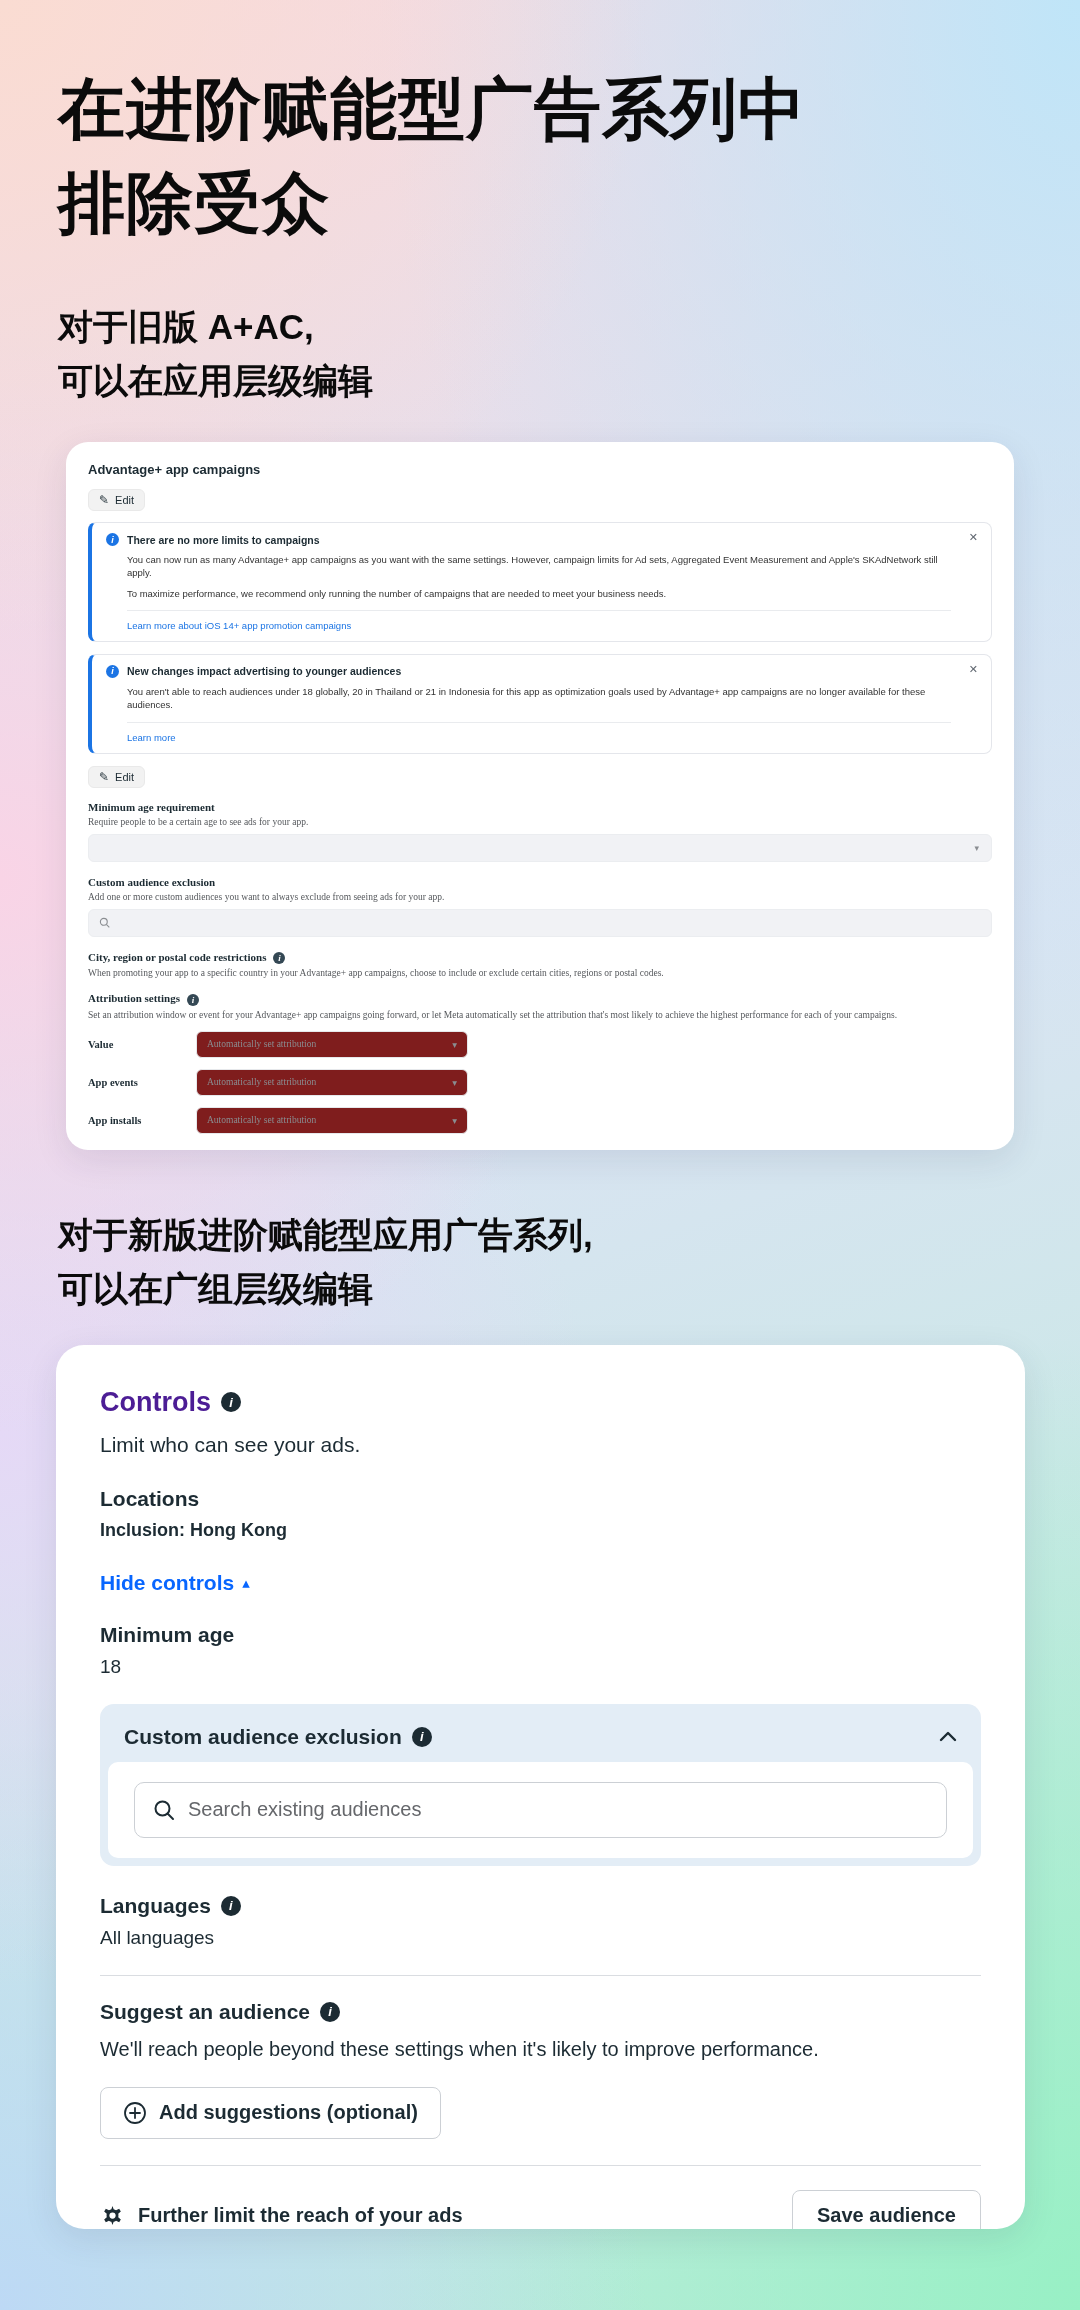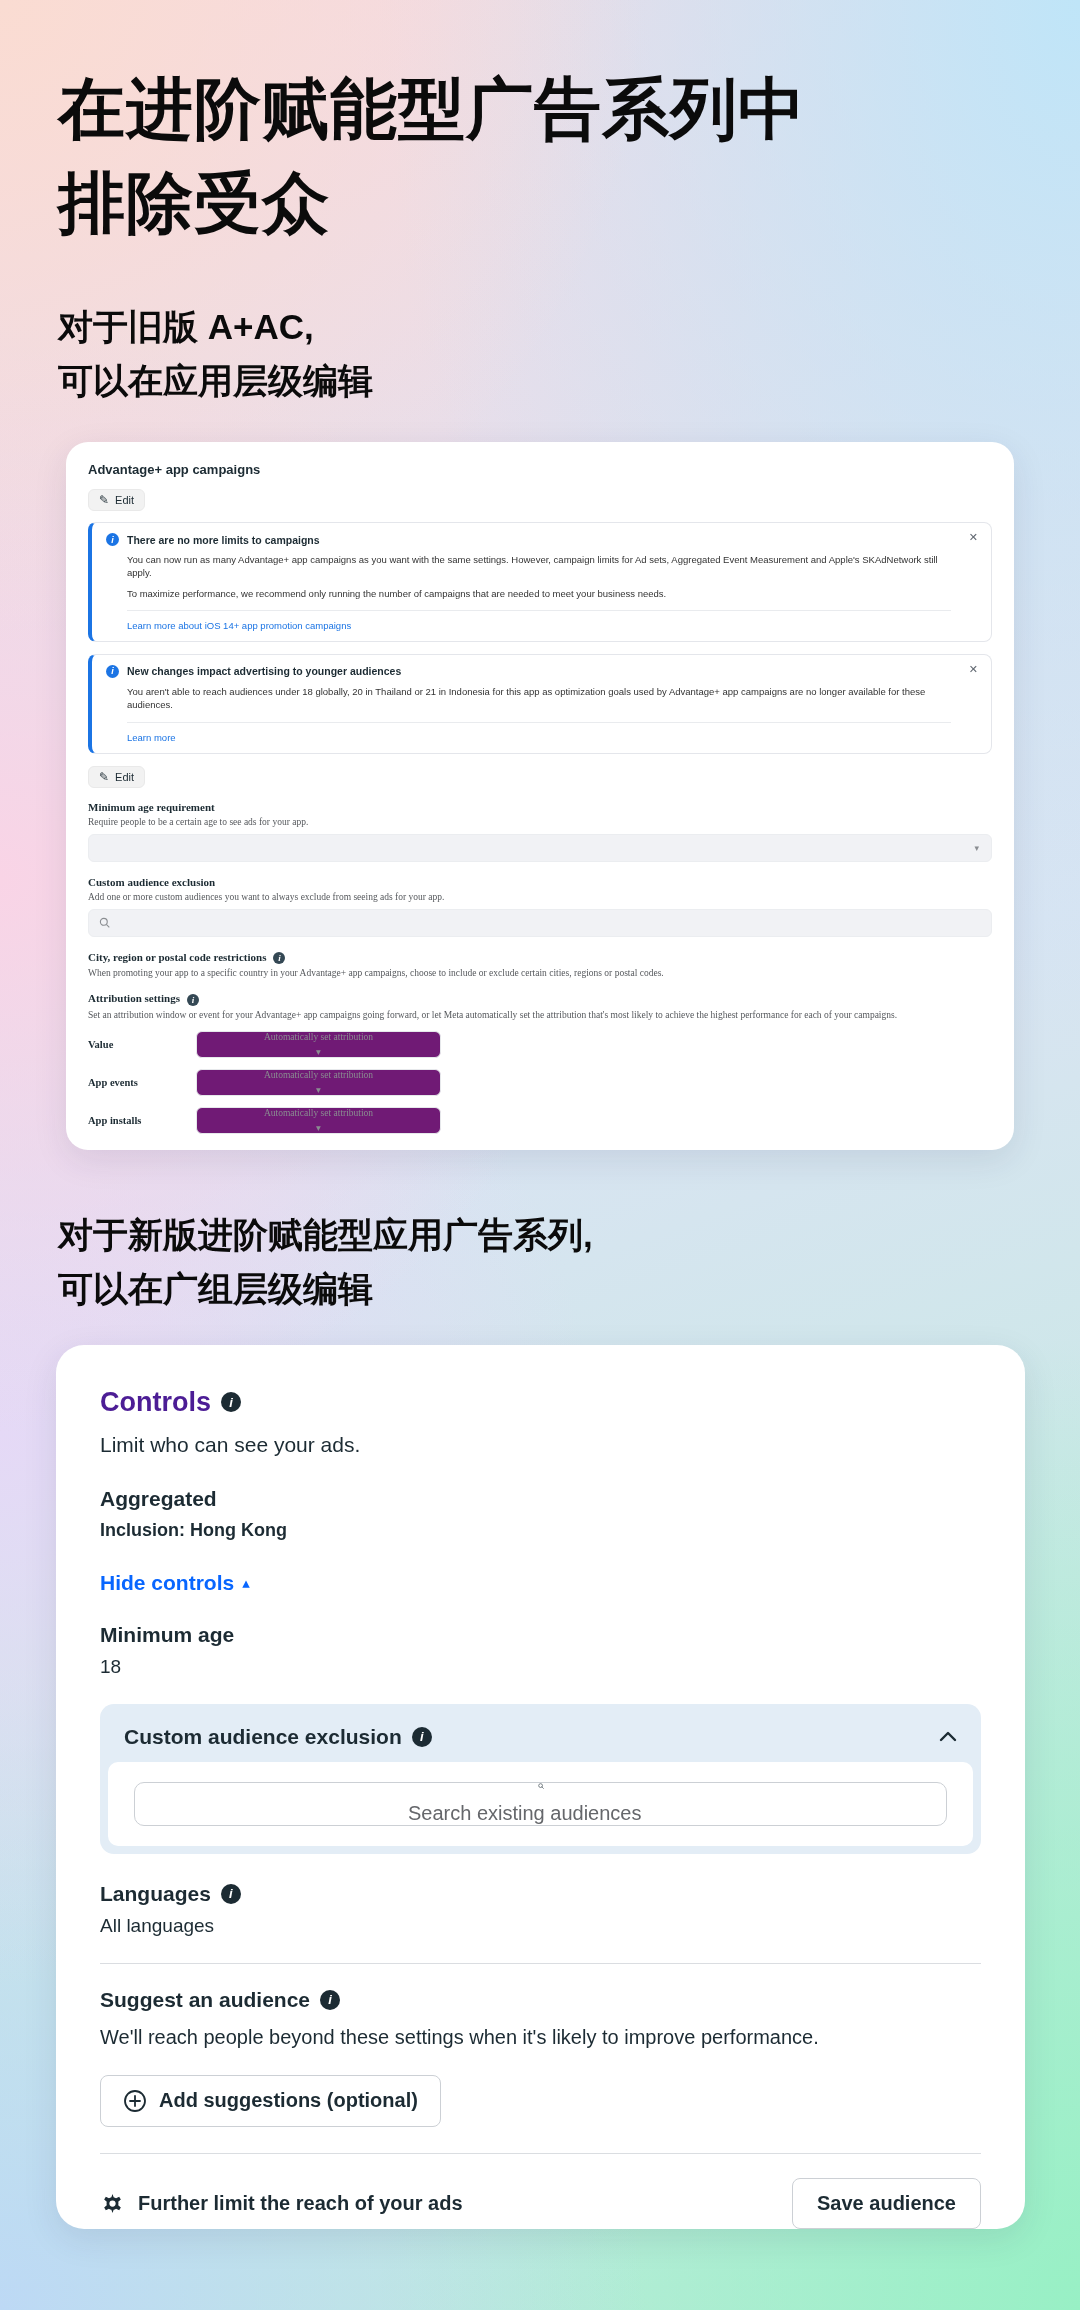--- a/index.html
+++ b/index.html
@@ -97,24 +97,24 @@
   }
   .c1-search {
     margin-top:7px; height:28px; width:100%;
     background:#f1f2f5; border:1px solid #ebedf0; border-radius:6px;
     display:flex; align-items:center; gap:6px;
     padding:0 10px; color:#8a8d91; cursor:text;
   }
   .attr-row { display:flex; align-items:center; margin-top:11px; }
   .attr-label { width:108px; font-size:10.5px; font-weight:700; color:#1c2b33; }
   .attr-select {
-    width:245px; height:27px;
-    background:#701a75; border:1px solid #e6e8eb; border-radius:6px;
+    width:272px; height:27px;
+    background:#7f1d1d; border:1px solid #e6e8eb; border-radius:6px;
     display:flex; align-items:center; justify-content:space-between;
-    padding:0 10px; font-size:9.5px; color:#8a8d91; cursor:pointer;flex-direction:column;
+    padding:0 10px; font-size:9.5px; color:#8a8d91; cursor:pointer;
   }
   .mt14 { margin-top:14px; }
 
   
   .c2-titlerow { display:flex; align-items:center; gap:10px; }
   .c2-title { font-size:27px; font-weight:700; color:#4c1d95; }
   .info-dark-lg {
     width:20px; height:20px; border-radius:50%;
     background:#1c2b33; color:#fff;
     font-size:13px; font-weight:700; font-style:italic;
@@ -138,22 +138,22 @@
   }
   .cae-header {
     display:flex; align-items:center; justify-content:space-between;
     padding:13px 16px 13px 16px;
     cursor:pointer;
   }
   .cae-header-left { display:flex; align-items:center; gap:10px; font-size:21px; font-weight:700; color:#1c2b33; }
   .cae-inner { background:#fff; border-radius:10px; padding:20px 26px; }
   .search-box {
     border:1px solid #ccd0d5; border-radius:10px;
-    height:44px; display:flex; align-items:center; gap:13px;
-    padding:0 18px; background:#fff;flex-direction:column;
+    height:56px; display:flex; align-items:center; gap:13px;
+    padding:0 18px; background:#fff;
   }
   .search-box input {
     border:none; outline:none; flex:1;
     font-size:20px; color:#1c2b33;
     font-family:"Liberation Sans","DejaVu Sans",sans-serif;
     background:transparent;
   }
   .search-box input::placeholder { color:#65676b; }
 
   .c2-divider { height:1px; background:#dadde1; margin:26px 0 24px; }
@@ -290,21 +290,21 @@
   </div>
 
   <div class="card card-2">
 
     <div class="c2-titlerow">
       <span class="c2-title">Controls</span>
       <span class="info-dark-lg">i</span>
     </div>
     <div class="c2-body">Limit who can see your ads.</div>
 
-    <div class="c2-subhead">Aggregated</div>
+    <div class="c2-subhead">Locations</div>
     <div class="c2-value semi">Inclusion: Hong Kong</div>
 
     <a class="hide-controls">
       <span>Hide controls</span>
       <span class="tri">▴</span>
     </a>
 
     <div class="c2-subhead">Minimum age</div>
     <div class="c2-value">18</div>
 

